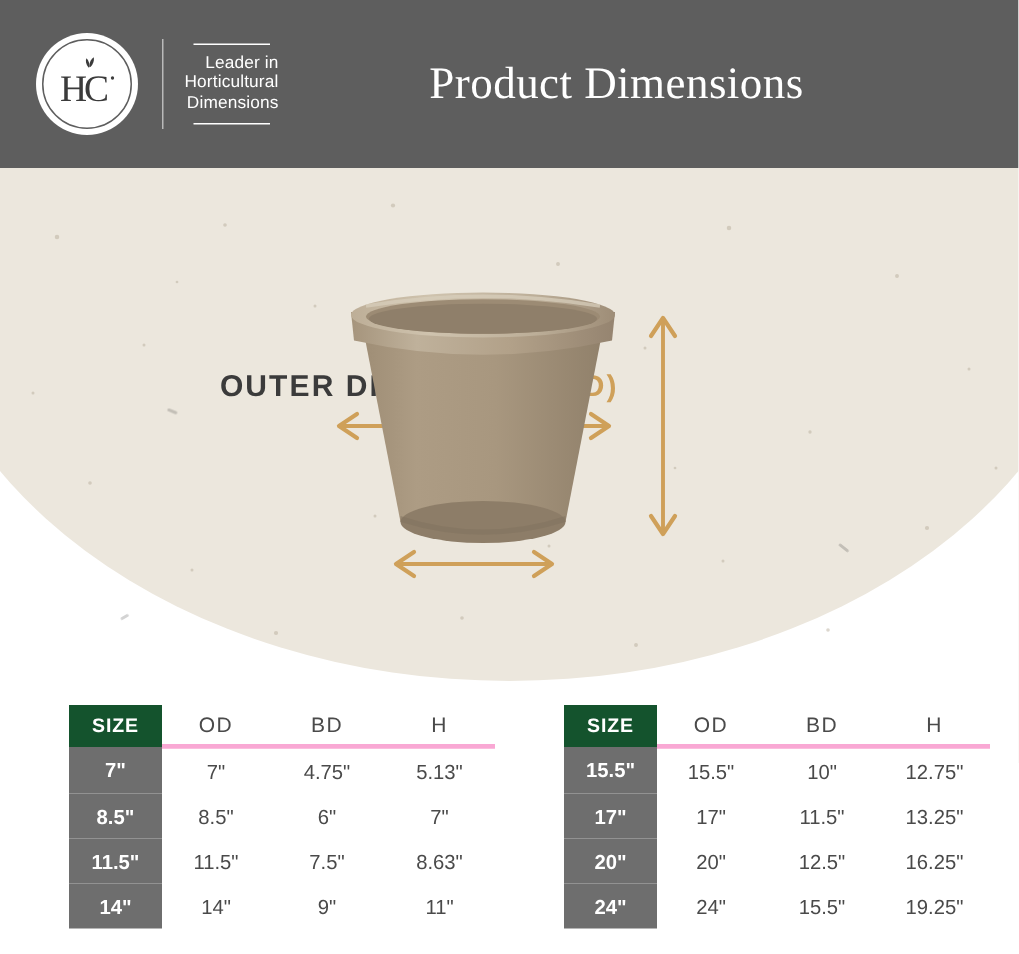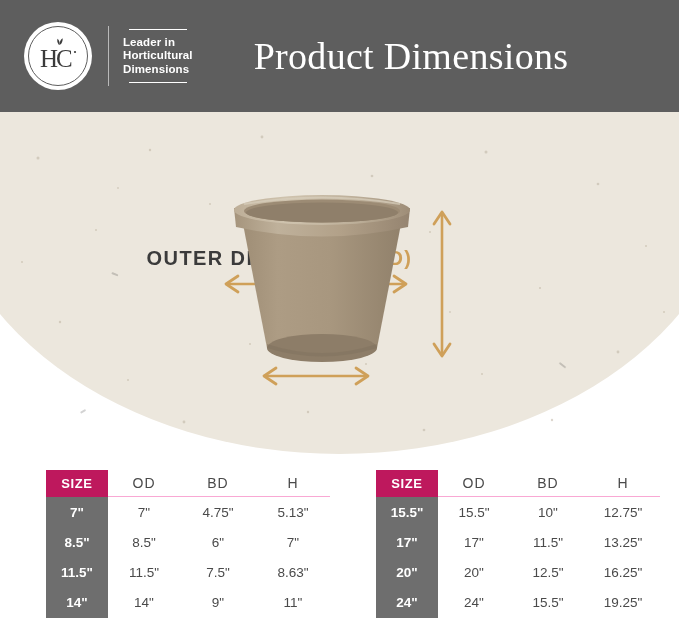--- a/index.html
+++ b/index.html
@@ -27,35 +27,35 @@
   .logo-circle::after{
     content:"";position:absolute;left:4px;top:4px;right:4px;bottom:4px;
     border:1.5px solid #5e5e5e;border-radius:50%;
   }
   .logo-svg{position:relative;z-index:2;}
   .logo-divider{
     width:1px;height:60px;background:#c9c9c9;margin:0 14px 0 16px;opacity:.85;
   }
   .logo-tag{
     position:relative;color:#ffffff;font-size:11.5px;line-height:13.5px;
-    font-weight:700;text-align:left;letter-spacing:.1px;
+    font-weight:400;text-align:right;letter-spacing:.1px;
     padding:7px 0 7px 0;
   }
   .logo-tag::before,.logo-tag::after{
     content:"";position:absolute;left:6px;right:6px;height:1px;background:#ffffff;
   }
   .logo-tag::before{top:0;}
   .logo-tag::after{bottom:0;}
 
   .page-title{
     position:absolute;left:0;top:0;width:672px;height:112px;
     display:flex;align-items:center;justify-content:center;
     padding-left:150px;box-sizing:border-box;
     color:#ffffff;font-family:"Liberation Serif", serif;
-    font-size:38px;letter-spacing:.3px;
+    font-size:30px;letter-spacing:.3px;
     pointer-events:none;
   }
 
   
   .panel{
     position:absolute;left:0;top:112px;width:679px;height:345px;
     overflow:hidden;
   }
   .panel-bg{
     position:absolute;left:-60px;top:-250px;
@@ -95,26 +95,26 @@
   .dim-table th,.dim-table td{
     padding:0;margin:0;height:30px;text-align:center;vertical-align:middle;
     font-weight:400;color:#4a4a4a;
   }
   .dim-table .col-size{width:62px;}
   .dim-table .col-od{width:72px;}
   .dim-table .col-bd{width:76px;}
   .dim-table .col-h{width:74px;}
 
   .dim-table th.size-head{
-    background:#be185d;color:#ffffff;font-weight:700;
+    background:#14532d;color:#ffffff;font-weight:700;
     font-size:13px;letter-spacing:.6px;height:26px;
   }
   .dim-table th.data-head{
     color:#4a4a4a;font-weight:400;font-size:14px;letter-spacing:1px;
-    border-bottom:1px solid #f9a8d4;height:26px;
+    border-bottom:3px solid #f9a8d4;height:26px;
   }
   .dim-table td.size-cell{
     background:#6e6e6e;color:#ffffff;font-weight:700;font-size:13.5px;
   }
   .dim-table tbody tr:first-child td.size-cell{padding-top:1px;}
 </style>
 </head>
 <body>
 
 <div class="header">

